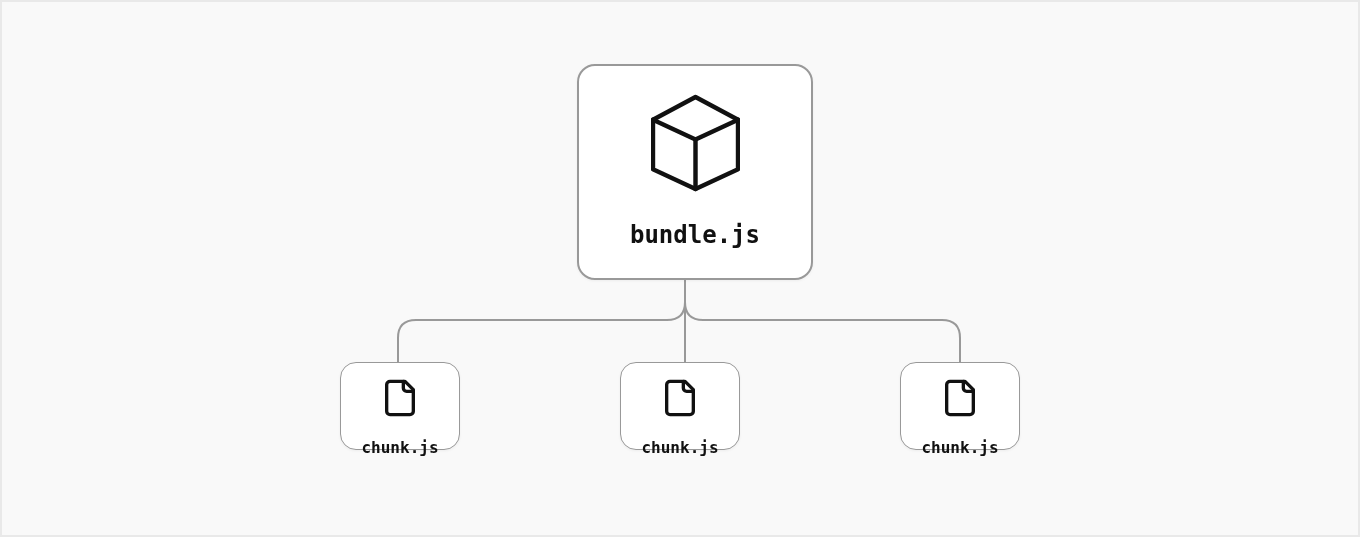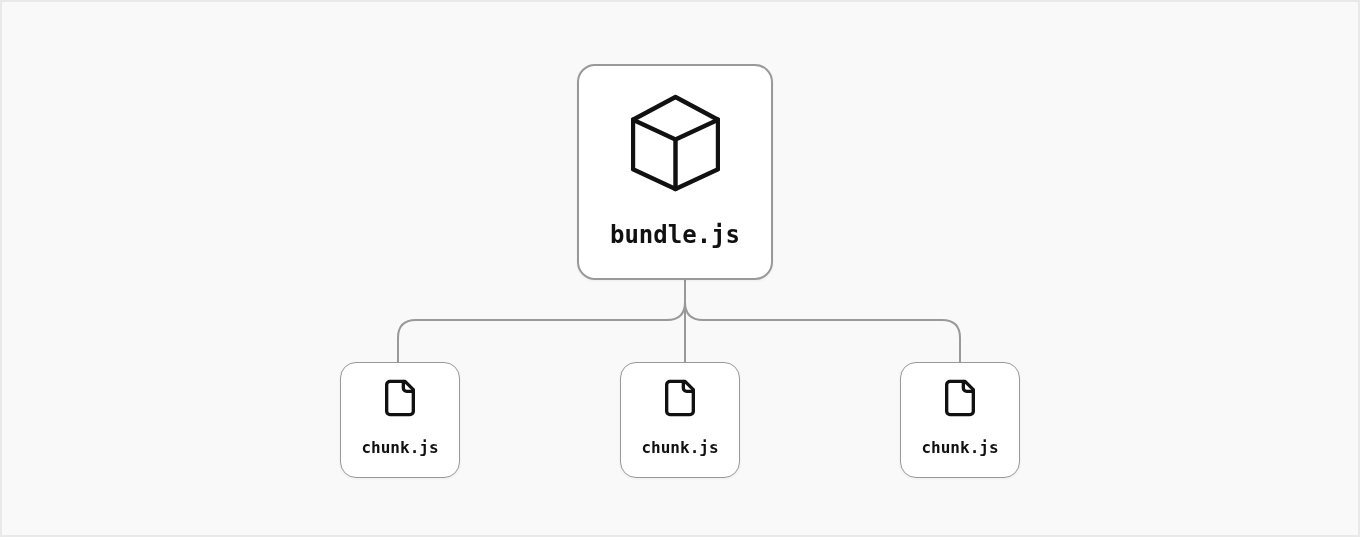--- a/index.html
+++ b/index.html
@@ -33,41 +33,41 @@
     background: #ffffff;
     border: 1.5px solid #999999;
     display: flex;
     flex-direction: column;
     align-items: center;
     box-shadow: 0 1px 3px rgba(0,0,0,0.05);
   }
   .node-root {
     left: 575px;
     top: 62px;
-    width: 196px;
+    width: 236px;
     height: 216px;
     border-width: 2px;
     border-radius: 18px;
     padding-top: 28px;
   }
   .node-root .icon {
     width: 89px;
     height: 98px;
   }
   .node-root .label {
     margin-top: 28px;
     font-size: 24px;
     font-weight: bold;
     line-height: 30px;
     color: #111111;
     letter-spacing: 0;
   }
   .node-chunk {
     width: 120px;
-    height: 116px;
+    height: 88px;
     top: 360px;
     border-radius: 16px;
     padding-top: 15px;
   }
   .node-chunk .icon {
     width: 40px;
     height: 40px;
   }
   .node-chunk .label {
     margin-top: 20px;

